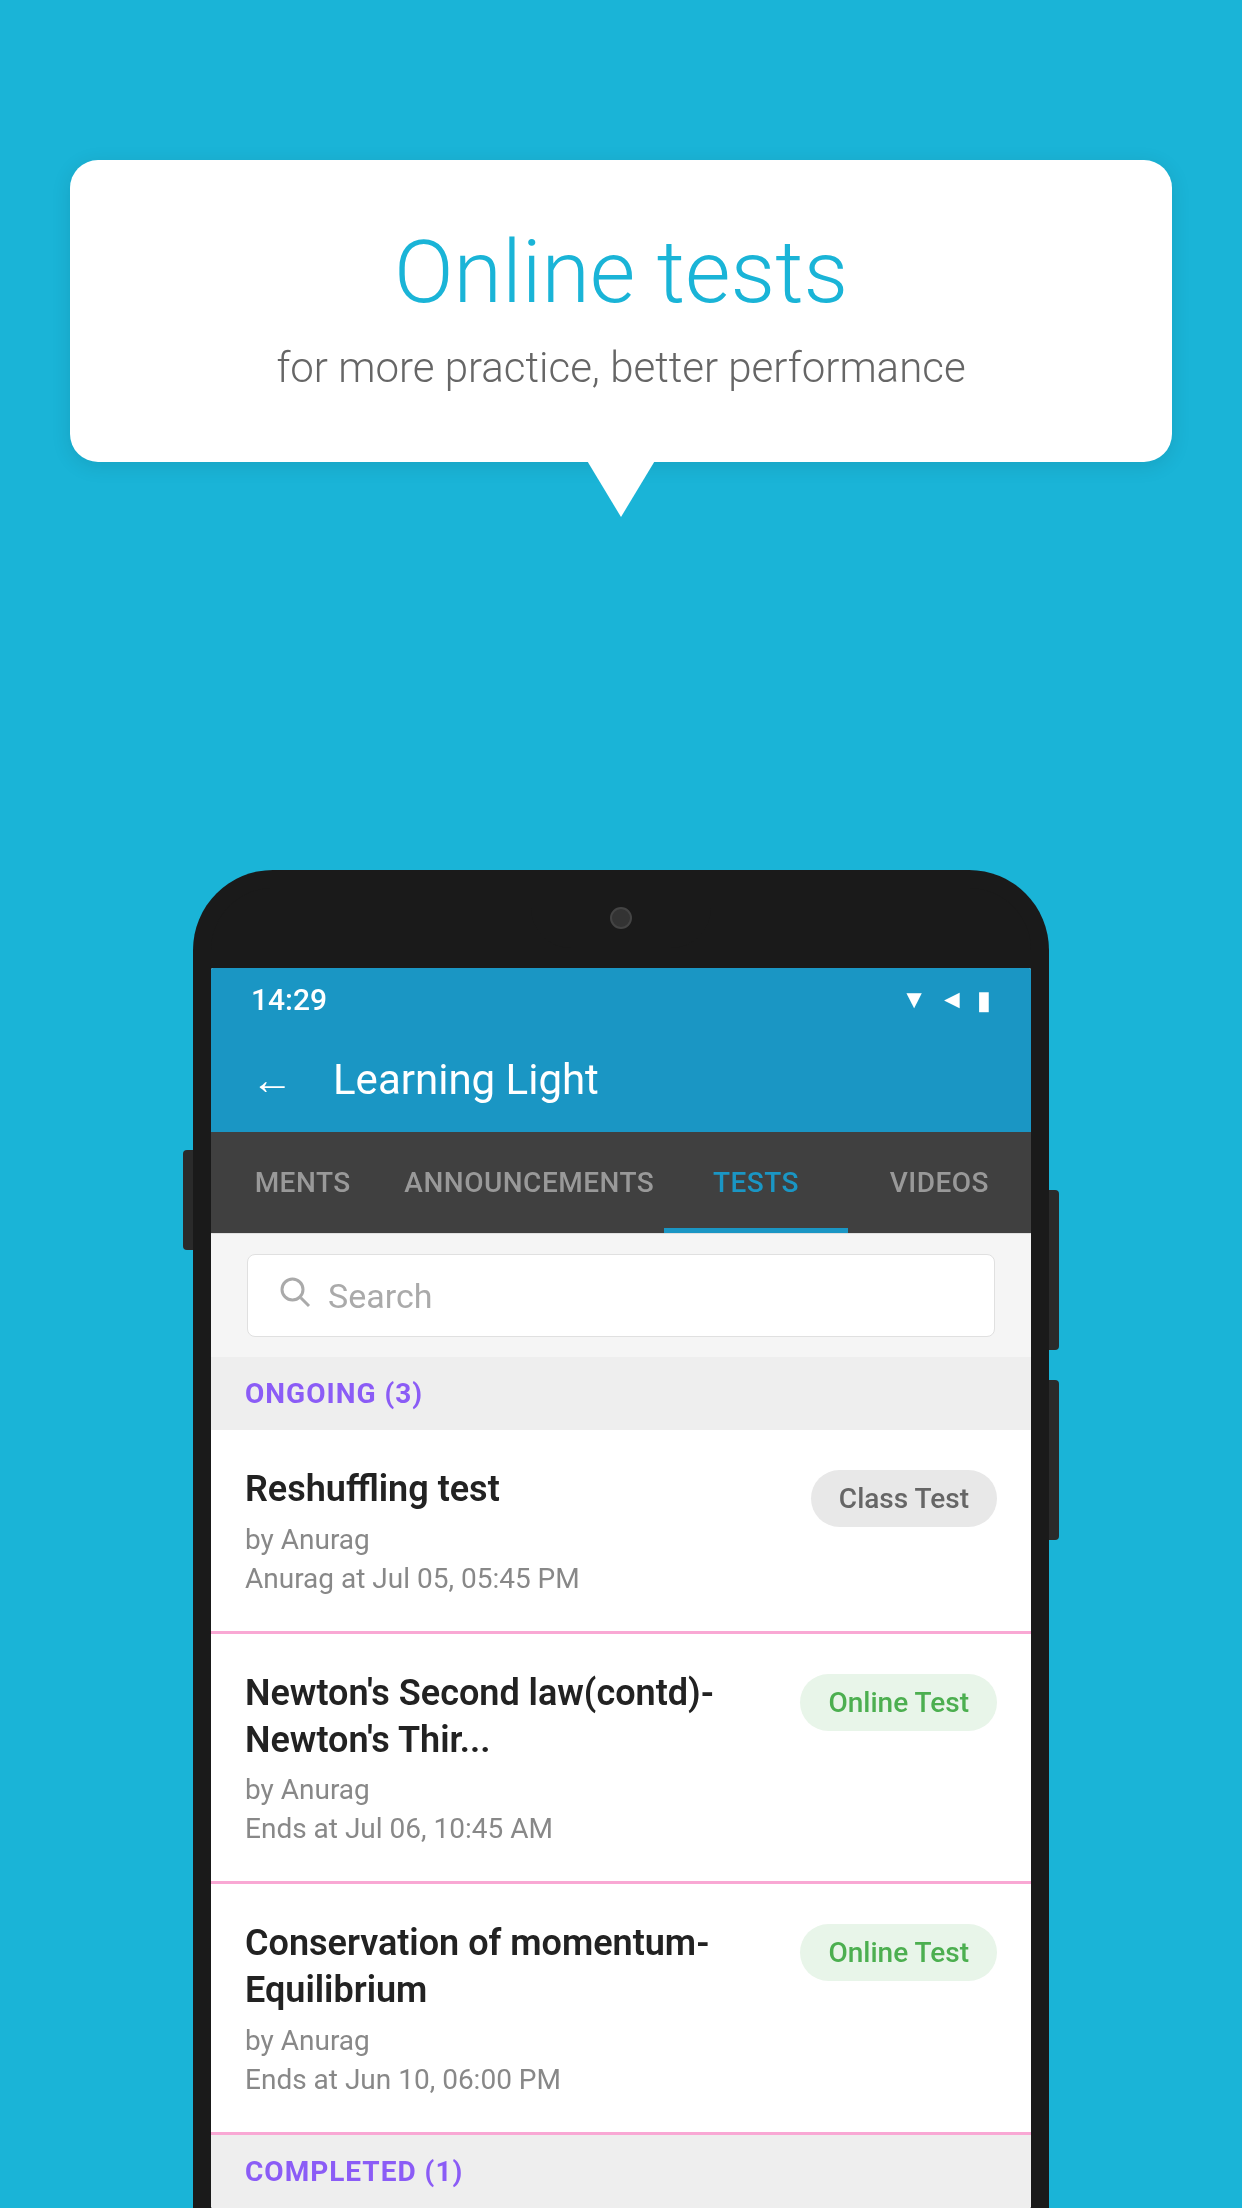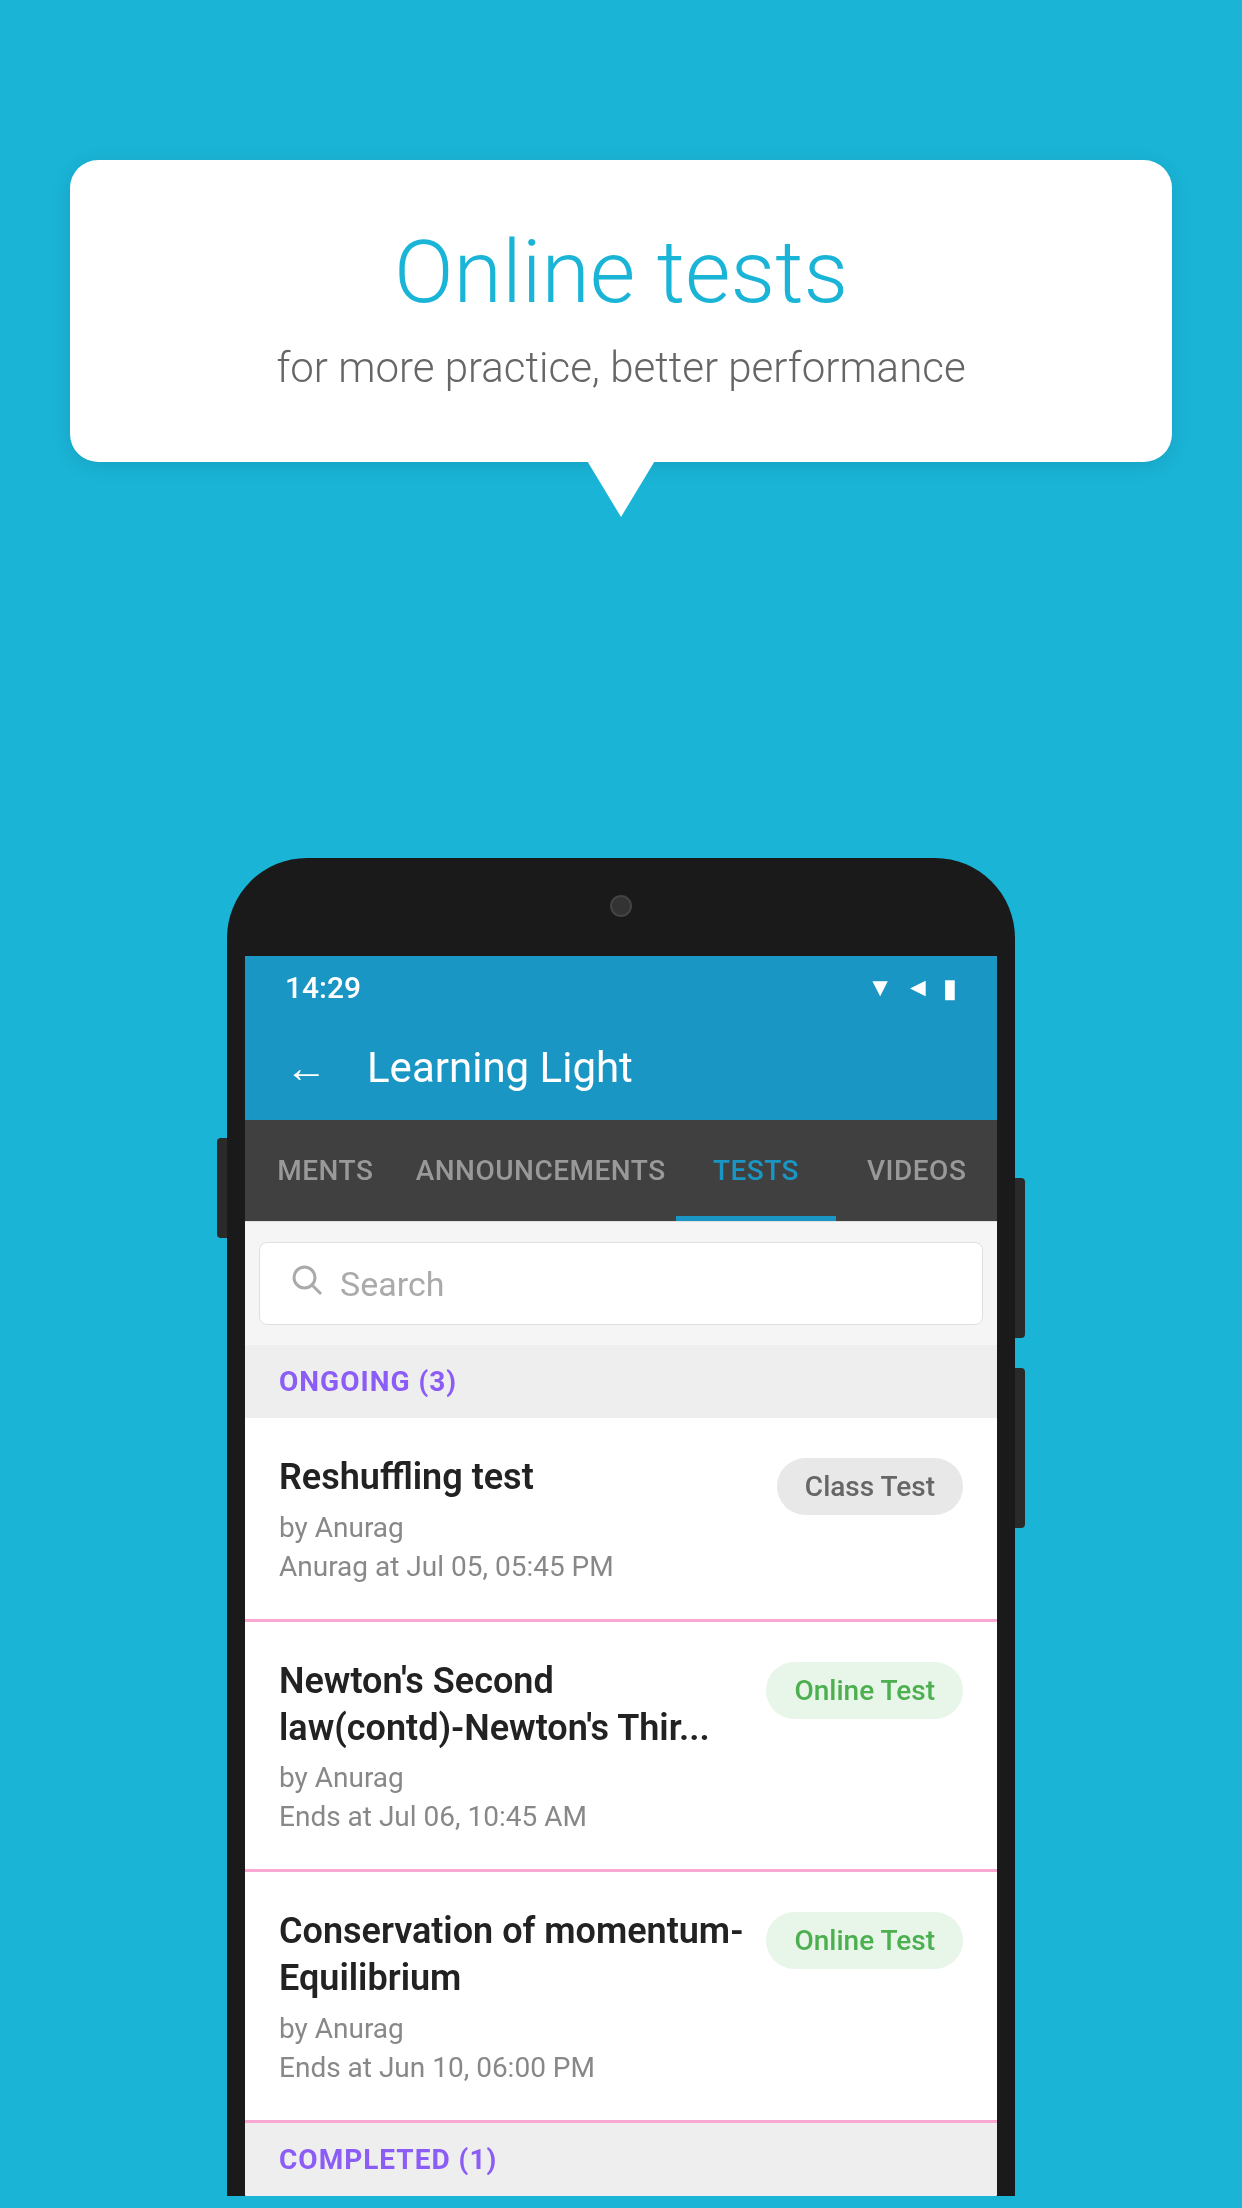--- a/index.html
+++ b/index.html
@@ -53,24 +53,24 @@
 
     .speech-bubble-subtitle {
       font-size: 42px;
       color: #666;
       font-weight: 300;
     }
 
     
     .phone-container {
       position: absolute;
-      bottom: 12px;
+      bottom: 0;
       left: 50%;
       transform: translateX(-50%);
-      width: 788px;
+      width: 856px;
     }
 
     .phone-outer {
       background: #1a1a1a;
       border-radius: 80px 80px 0 0;
       padding: 18px 18px 0;
       position: relative;
     }
 
     .phone-notch-area {
@@ -181,21 +181,21 @@
       bottom: 0;
       left: 0;
       right: 0;
       height: 5px;
       background: #1a96c4;
     }
 
     
     .search-container {
       background: #f5f5f5;
-      padding: 20px 14px;
+      padding: 20px 36px;
     }
 
     .search-input-wrapper {
       background: white;
       border-radius: 8px;
       display: flex;
       align-items: center;
       padding: 18px 28px;
       gap: 16px;
       border: 1px solid #e0e0e0;

